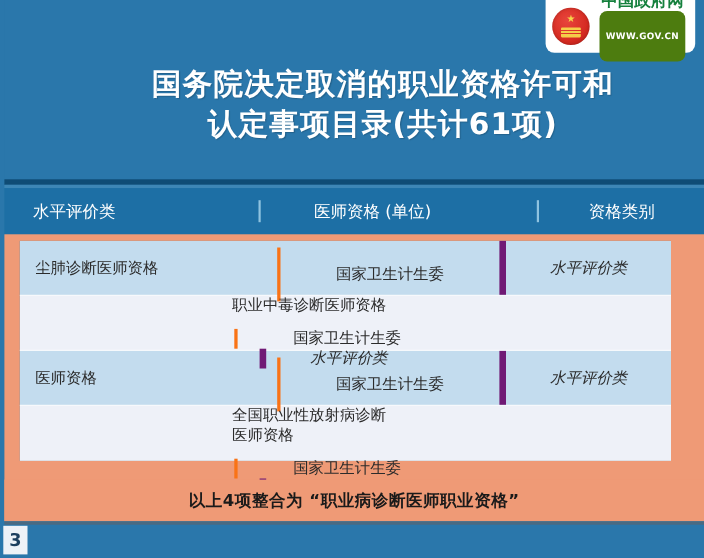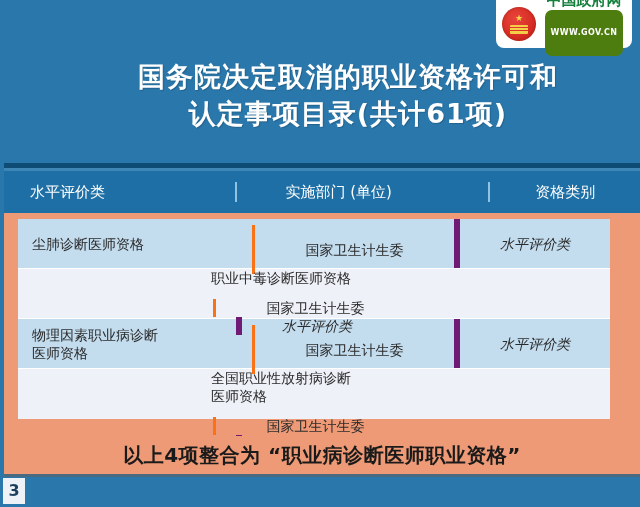--- a/index.html
+++ b/index.html
@@ -222,21 +222,21 @@
   .merge-note {
     position: absolute;
     left: 4px;
     top: 436px;
     width: 636px;
     height: 38px;
     display: flex;
     align-items: center;
     justify-content: center;
     color: #1a1a1a;
-    font-size: 20px;
+    font-size: 15px;
     font-weight: bold;
     letter-spacing: .5px;
     background: #ef9a76;
   }
 
   
   .bottom-band {
     position: absolute;
     left: 0;
     top: 474px;
@@ -289,21 +289,21 @@
   <div class="title-area">
     <div class="title-line">国务院决定取消的职业资格许可和</div>
     <div class="title-line">认定事项目录(共计61项)</div>
   </div>
 
   <div class="rule-dark"></div>
   <div class="rule-light"></div>
 
   <div class="thead">
     <div class="th th-1">水平评价类</div>
-    <div class="th th-2">实施部门 (单位)</div>
+    <div class="th th-2">医师资格 (单位)</div>
     <div class="th th-3">资格类别</div>
   </div>
 
   <div class="orange-frame">
     <div class="tbody">
 
       <div class="row alt">
         <div class="td td-1">
           <span>尘肺诊断医师资格</span>
         </div>
@@ -314,21 +314,20 @@
       <div class="row plain">
         <div class="td td-1">
           <span>职业中毒诊断医师资格</span>
         </div>
         <div class="td td-2">国家卫生计生委</div>
         <div class="td td-3">水平评价类</div>
       </div>
 
       <div class="row alt">
         <div class="td td-1">
-          <span class="l2">物理因素职业病诊断</span>
           <span class="l2">医师资格</span>
         </div>
         <div class="td td-2">国家卫生计生委</div>
         <div class="td td-3">水平评价类</div>
       </div>
 
       <div class="row plain">
         <div class="td td-1">
           <span class="l2">全国职业性放射病诊断</span>
           <span class="l2">医师资格</span>

